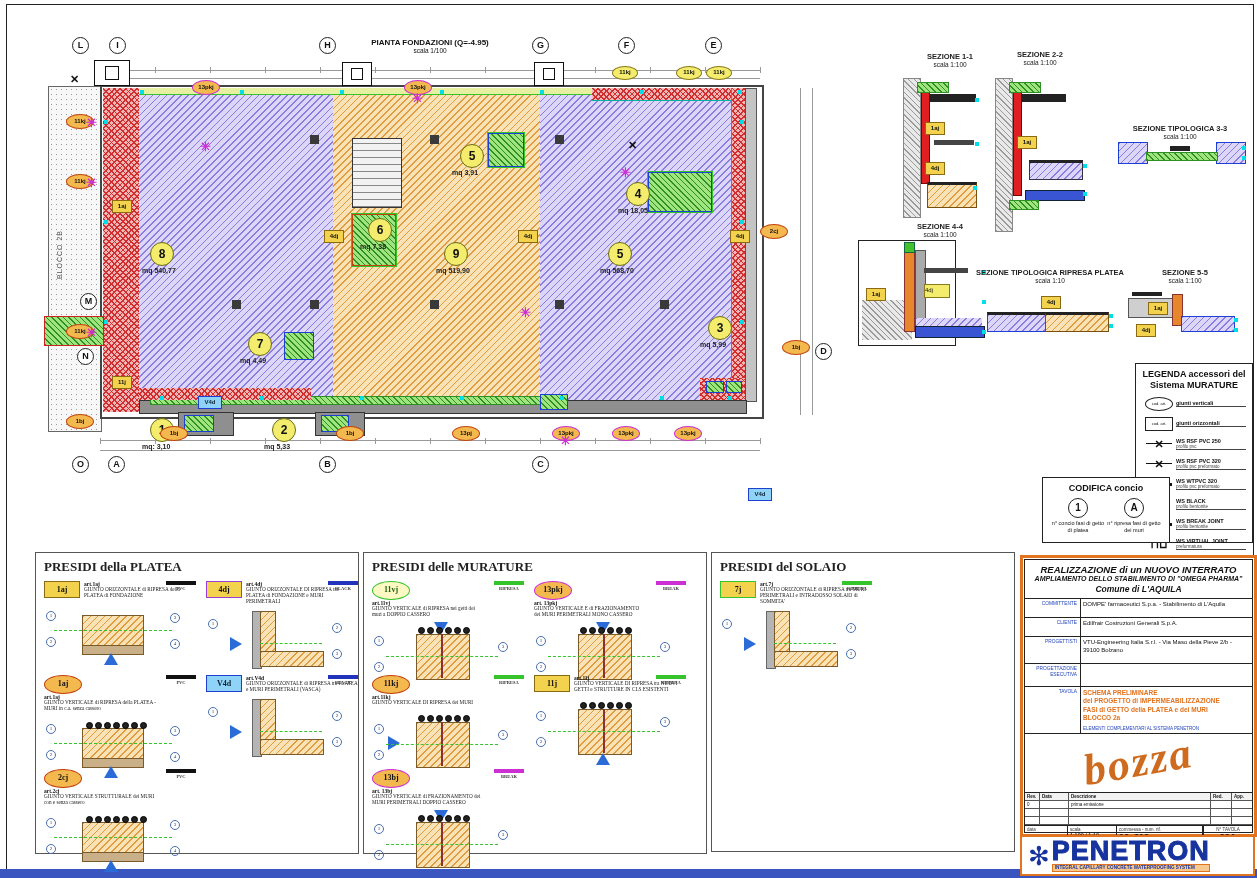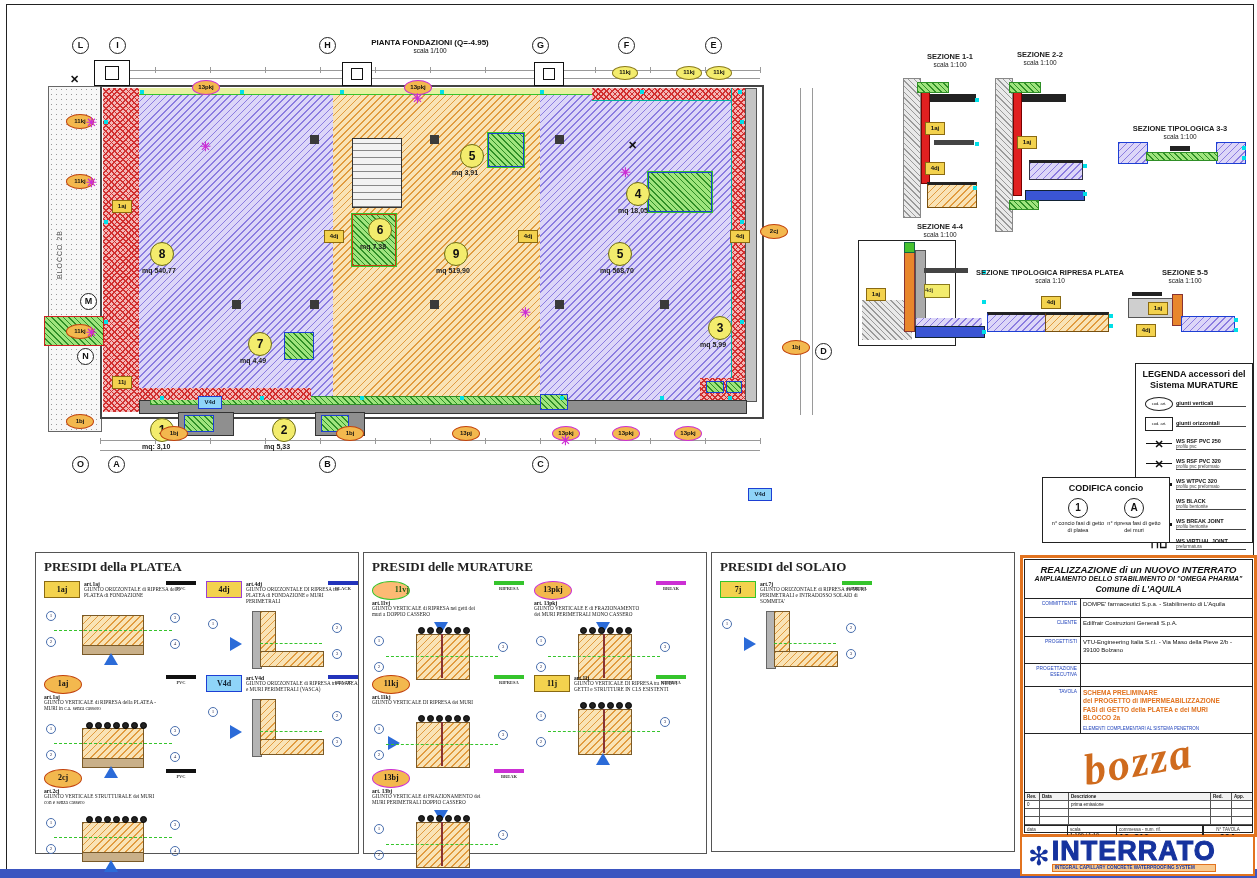--- a/index.html
+++ b/index.html
@@ -57,21 +57,21 @@
   
   .panel{position:absolute;border:1.4px solid #555;background:#fff;z-index:12;font-family:Liberation Serif, serif;}
   .panel-title{font-size:13px;font-weight:bold;color:#222;margin:6px 0 0 8px;}
   .pitem{position:absolute;width:152px;}
   .pbadge{float:left;margin-right:4px;text-align:center;font-weight:bold;font-size:8px;}
   .pb-rect-yellow{width:34px;height:15px;line-height:15px;background:#f3d24e;border:1.6px solid #8a6a12;}
   .pb-rect-yellow-purple{width:34px;height:15px;line-height:15px;background:#f3d24e;border:1.6px solid #9a3fd4;}
   .pb-rect-yellow-green{width:34px;height:15px;line-height:15px;background:#f3d24e;border:1.6px solid #35c42c;}
   .pb-rect-blue{width:34px;height:15px;line-height:15px;background:#8fd4f8;border:1.6px solid #1d3fd4;color:#123;}
   .pb-oval-orange{width:36px;height:17px;line-height:16px;background:#f3b84e;border:1.6px solid #c2430e;border-radius:50%;}
-  .pb-oval-green{width:36px;height:17px;line-height:16px;background:#fdba74;border:1.6px solid #35c42c;border-radius:50%;color:#1c5e12;text-align:right;}
+  .pb-oval-green{width:36px;height:17px;line-height:16px;background:#fef9c3;border:1.6px solid #35c42c;border-radius:50%;color:#1c5e12;}
   .pb-oval-magenta{width:36px;height:17px;line-height:16px;background:#f3b84e;border:1.6px solid #cc2fd4;border-radius:50%;}
   .p-art{font-size:5.5px;font-weight:bold;}
   .p-desc{font-size:5.2px;line-height:1.15;color:#222;}
   .p-tag{position:absolute;right:0;top:0;text-align:center;font-size:4.5px;font-weight:bold;color:#333;width:30px;}
   .p-tagbar{height:4px;margin-bottom:1px;}
   .schem{position:relative;width:140px;height:64px;margin-top:4px;}
   .callout{position:absolute;width:8px;height:8px;border:0.8px solid #4a6fae;border-radius:50%;
            font-size:5px;line-height:8px;text-align:center;color:#335;}
   .arrow-up{position:absolute;width:0;height:0;border-left:7px solid rgba(0,0,0,0);border-right:7px solid rgba(0,0,0,0);border-bottom:12px solid #2b6bd8;}
   .arrow-down{position:absolute;width:0;height:0;border-left:7px solid rgba(0,0,0,0);border-right:7px solid rgba(0,0,0,0);border-top:12px solid #2b6bd8;}
@@ -465,21 +465,21 @@
           <span>N° TAVOLA</span>
           <div class="fbig">00A</div>
         </div>
       </div>
     </div>
   </div>
 
   <div class="logo-box">
     <div class="logo-mark">✻</div>
     <div>
-      <div class="logo-word">INTERRATO</div>
+      <div class="logo-word">PENETRON</div>
       <div class="logo-tag">INTEGRAL CAPILLARY CONCRETE WATERPROOFING SYSTEM</div>
     </div>
   </div>
 
   <div class="bottombar"></div>
 <div class="grid-marker" style="left: 72px; top: 37px;">L</div>
     <div class="grid-marker" style="left: 109px; top: 37px;">I</div>
     <div class="grid-marker" style="left: 319px; top: 37px;">H</div>
     <div class="grid-marker" style="left: 532px; top: 37px;">G</div>
     <div class="grid-marker" style="left: 618px; top: 37px;">F</div>

